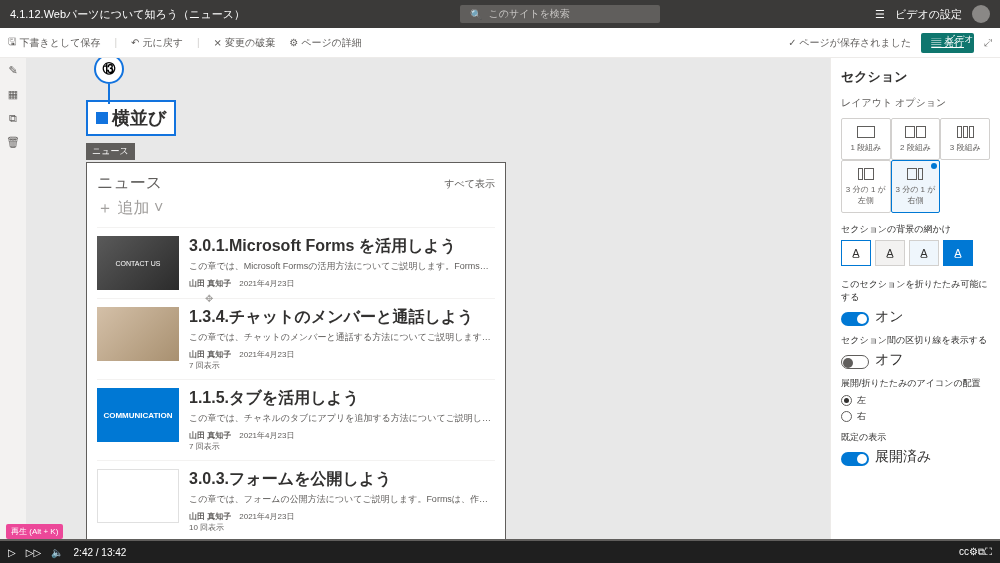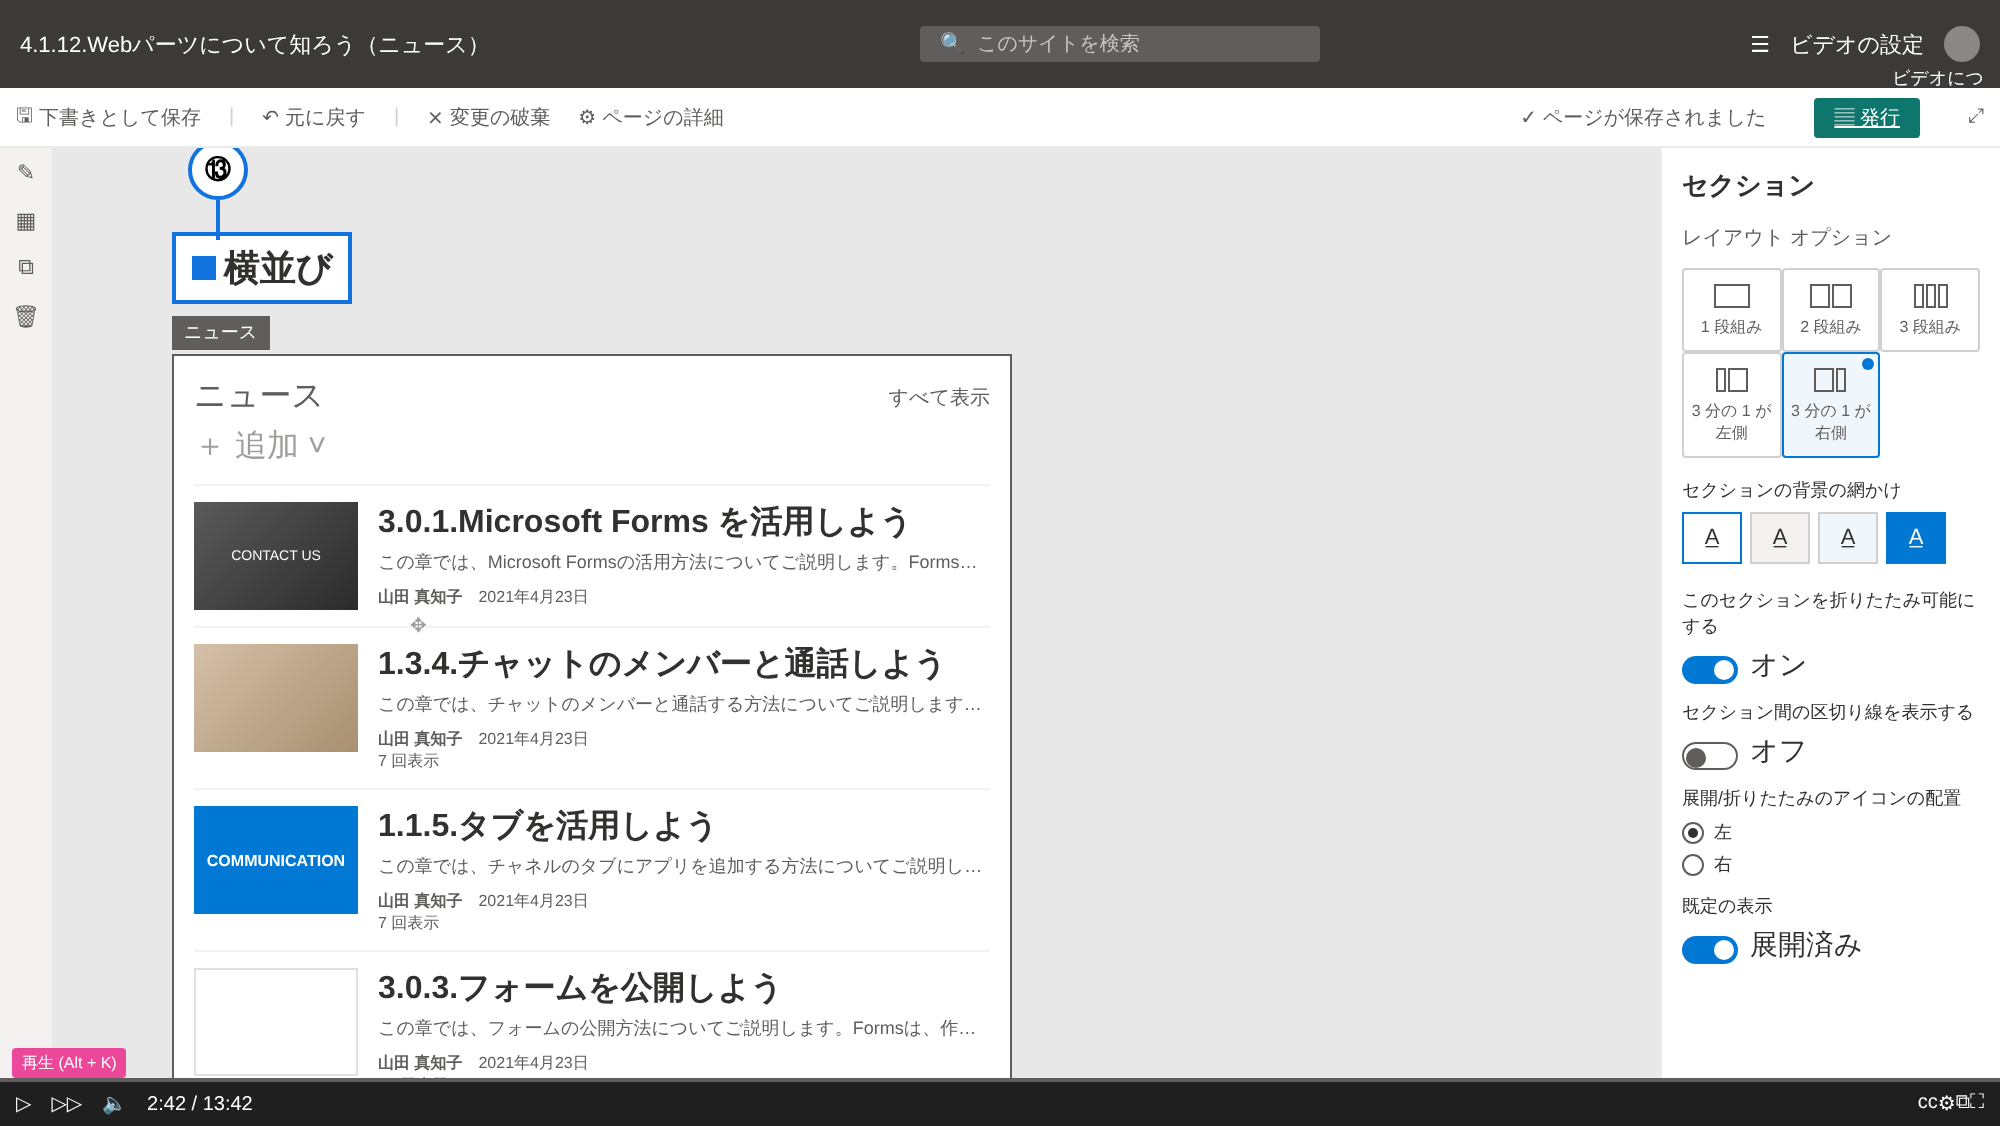--- a/index.html
+++ b/index.html
@@ -1,30 +1,30 @@
 <!DOCTYPE html>
 <html><head>
 <meta charset="utf-8">
 <style>
 * { margin: 0; padding: 0; box-sizing: border-box; font-family: 'Segoe UI', 'Yu Gothic', sans-serif; }
 body { width: 1000px; height: 563px; overflow: hidden; background: #f3f2f1; position: relative; }
 
-.topbar { height: 44px; background: #3b3a39; color: #fff; display: flex; align-items: center; padding: 0 10px; font-size: 11px; }
+.topbar { height: 28px; background: #3b3a39; color: #fff; display: flex; align-items: center; padding: 0 10px; font-size: 11px; }
 .topbar-title { flex: 0 0 auto; }
 .topbar-center { flex: 1; display: flex; justify-content: center; }
 .searchbox { background: #605e5c; border-radius: 2px; padding: 2px 10px; width: 200px; display: flex; align-items: center; gap: 6px; font-size: 10px; color: #c8c6c4; }
 .topbar-right { display: flex; align-items: center; gap: 10px; }
 .avatar { width: 18px; height: 18px; border-radius: 50%; background: #8a8886; }
 
 .subbar-right { position: absolute; right: 0; top: 28px; width: 70px; color: #fff; font-size: 9px; text-align: right; padding: 4px 8px; line-height: 14px; z-index: 2; }
 
 .cmdbar { height: 30px; background: #fff; border-bottom: 1px solid #edebe9; display: flex; align-items: center; padding: 0 8px; font-size: 10px; color: #605e5c; gap: 14px; }
 .cmd-item { display: flex; align-items: center; gap: 3px; cursor: pointer; }
 .cmd-sep { color: #d2d0ce; }
-.cmdbar-right { margin-left: auto; display: flex; align-items: center; gap: 24px; }
+.cmdbar-right { margin-left: auto; display: flex; align-items: center; gap: 10px; }
 .publish-btn { background: #0f766e; color: #fff; padding: 3px 10px; border-radius: 2px; font-size: 10px; text-decoration: underline; }
 
 .workarea { display: flex; height: calc(100% - 58px - 22px); }
 
 .leftrail { width: 26px; background: #f3f2f1; display: flex; flex-direction: column; align-items: center; gap: 10px; padding-top: 6px; }
 .leftrail div { width: 14px; height: 14px; color: #605e5c; font-size: 11px; text-align: center; }
 
 .canvas { flex: 1; overflow: auto; background: #e8e8e8; padding: 0 40px 0 60px; position: relative; }
 .callout { position: absolute; left: 68px; top: -4px; width: 30px; height: 30px; border: 2px solid #1273de; border-radius: 50%; background: #fff; display: flex; align-items: center; justify-content: center; font-size: 13px; font-weight: bold; z-index: 5; }
 .callout-line { position: absolute; left: 82px; top: 26px; width: 2px; height: 20px; background: #1273de; z-index: 5; }

